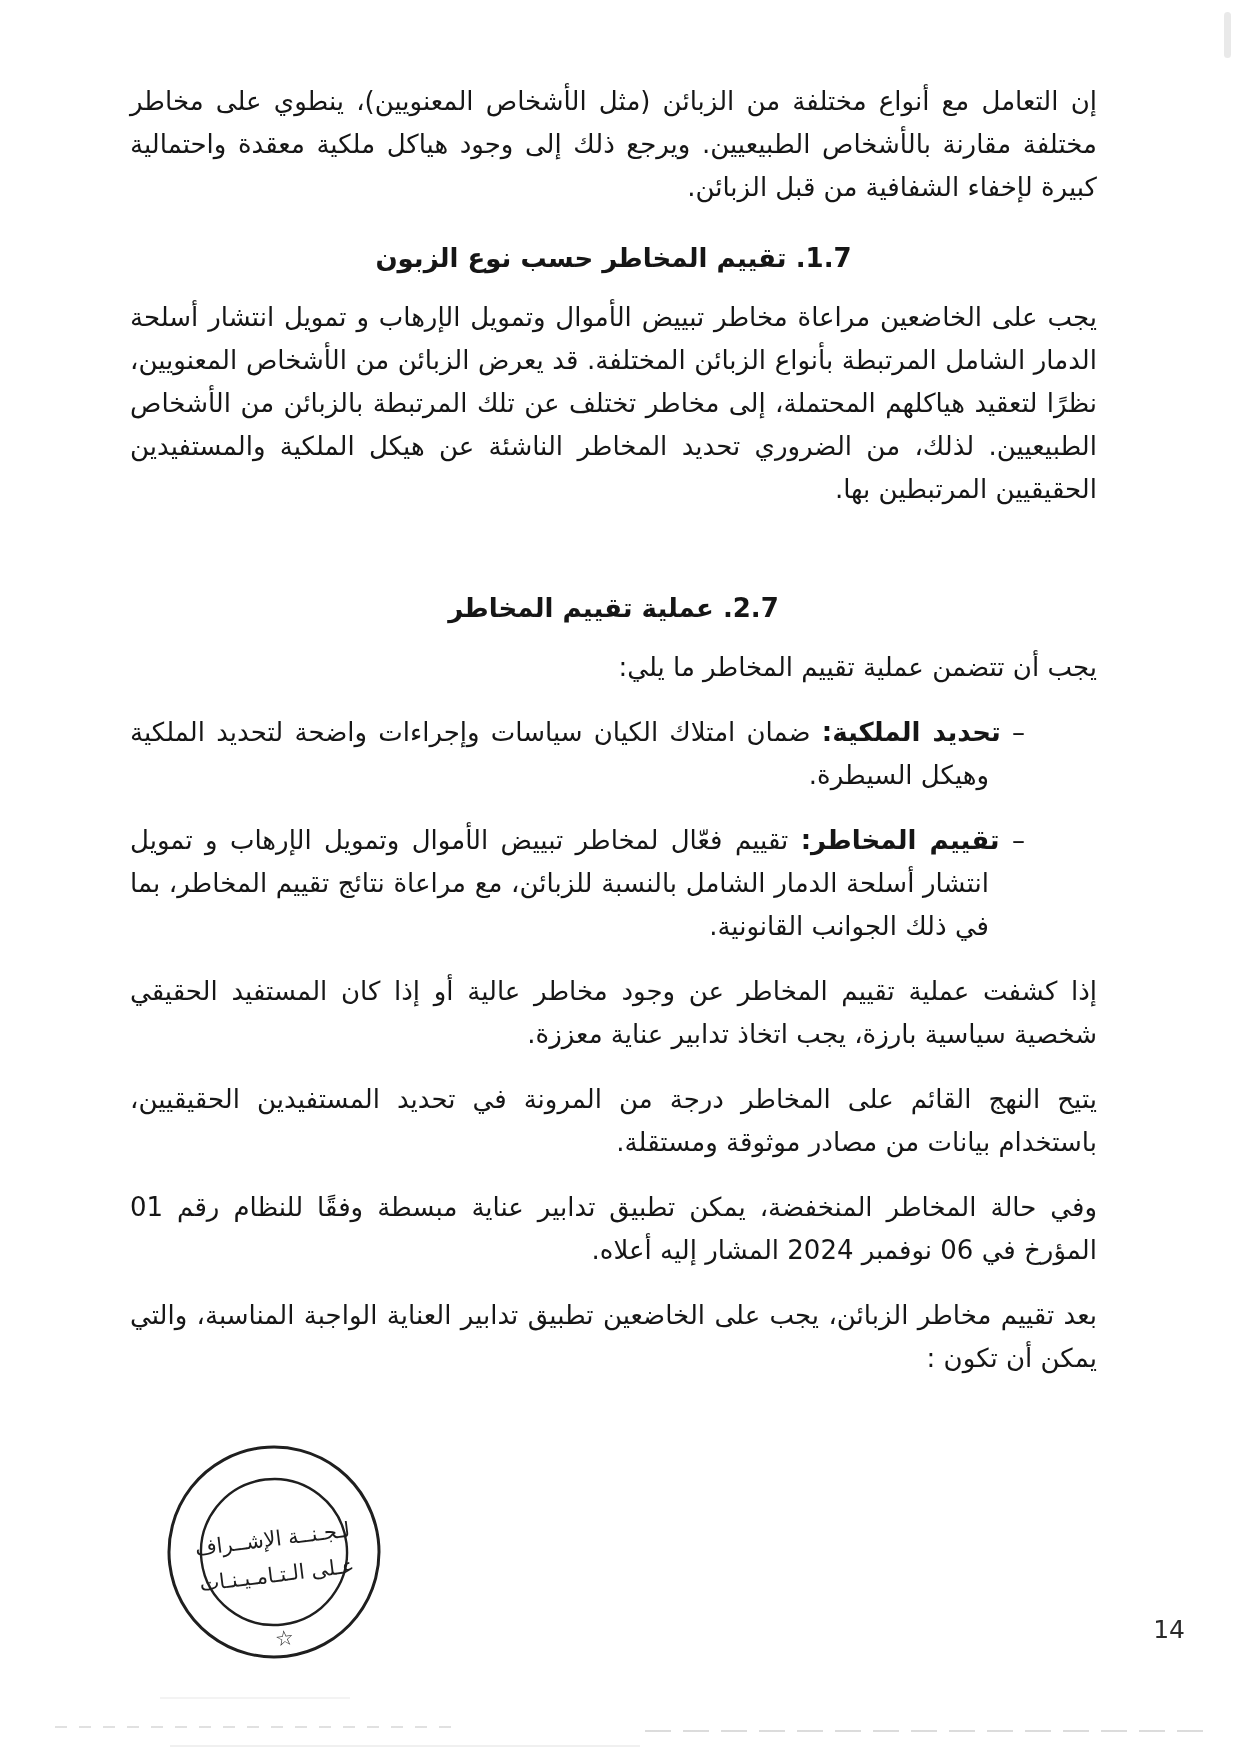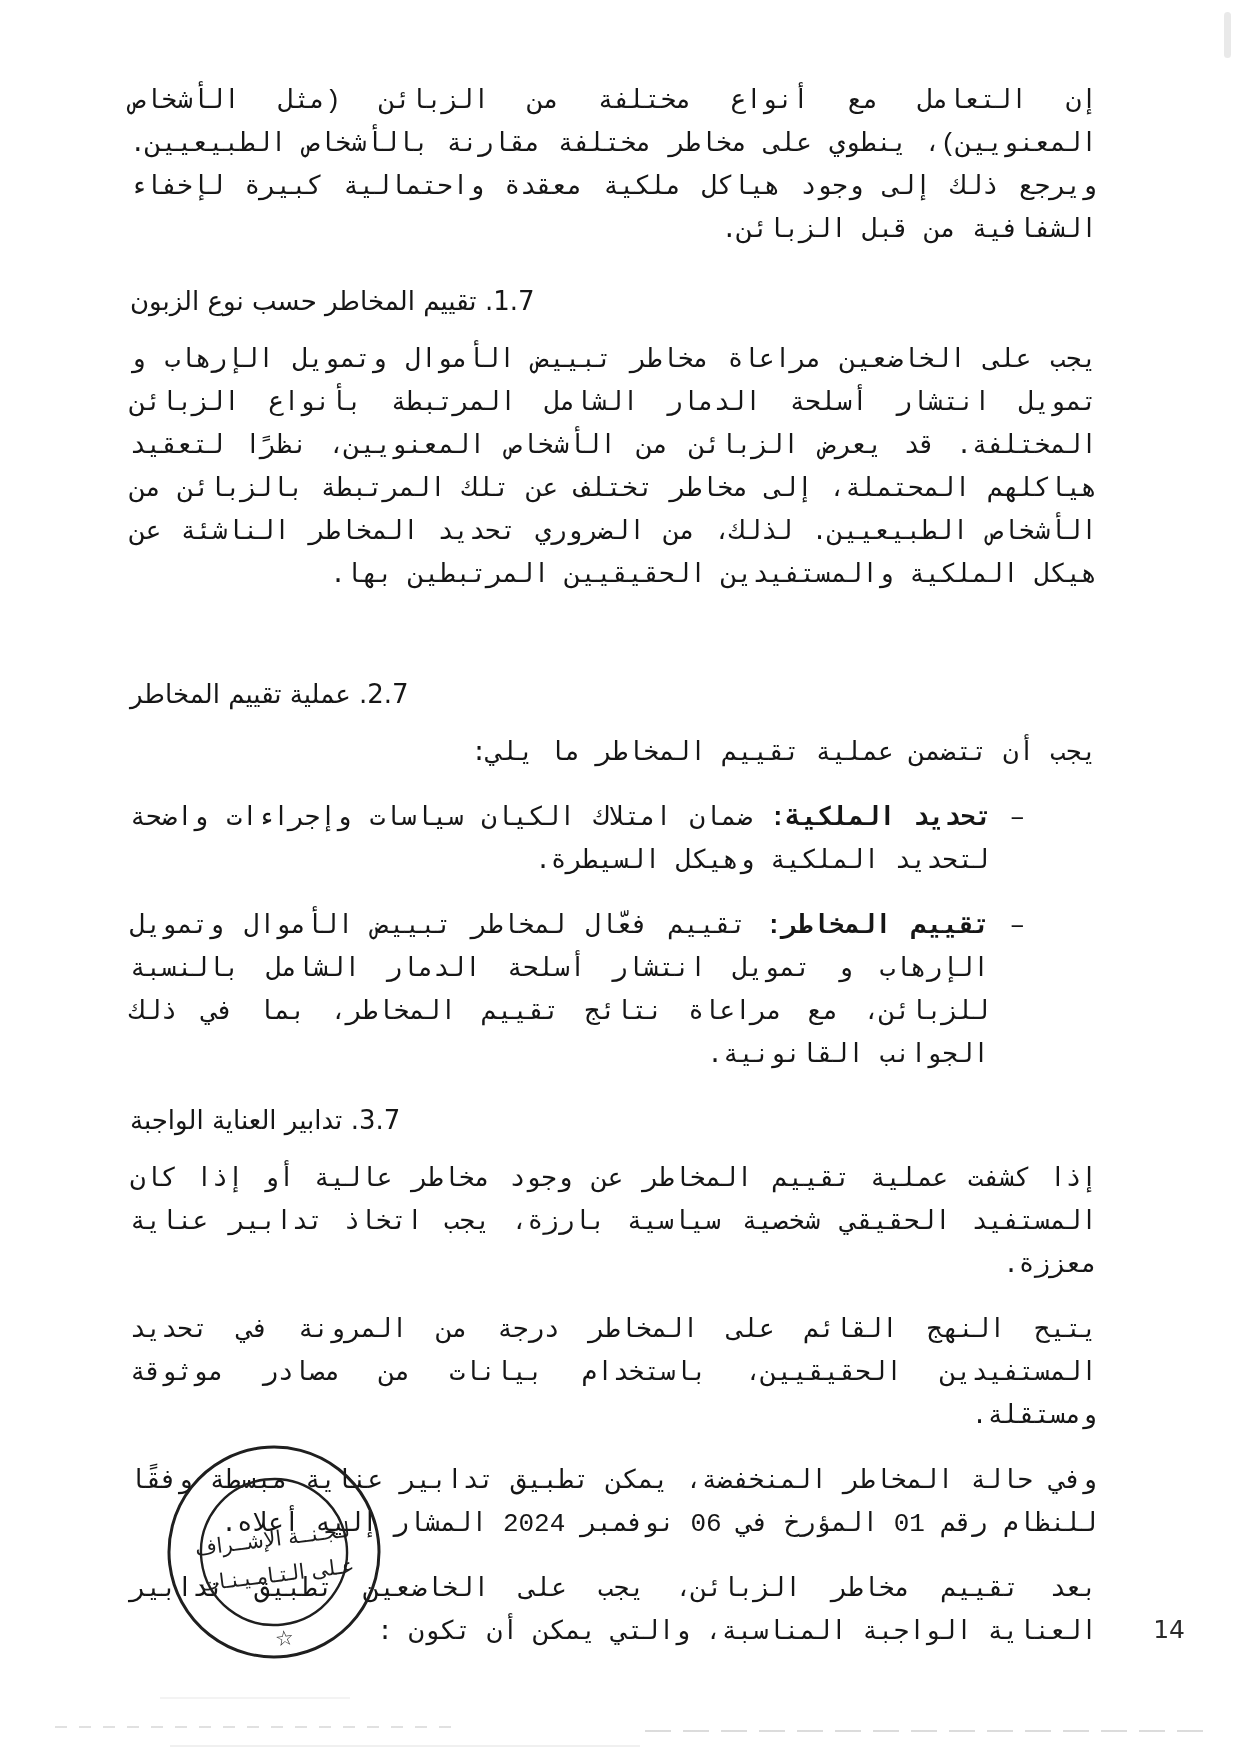--- a/index.html
+++ b/index.html
@@ -14,25 +14,25 @@
   .doc{
     position:absolute; top:0; right:0;
     width:967px;
     padding:80px 143px 0 130px;
     direction:rtl;
     text-align:justify;
     font-size:26px;
     line-height:43px;
     letter-spacing:0.2px;
   }
-  .doc p{margin:0 0 22px 0;font-family:Liberation Mono, monospace;}
+  .doc p{margin:0 0 22px 0;}
   .sec-heading{
     font-size:26px;
-    font-weight:normal;
-    text-align:left;
+    font-weight:bold;
+    text-align:center;
     margin:28px 0 16px 0;
     line-height:43px;
   }
   .sec-heading.h27{margin-top:76px;}
   .sec-heading.h37{margin-top:14px;}
   .lead-in{margin-bottom:8px;}
   .bullets{margin:0 72px 22px 0;}
   .bullet{
     padding-right:36px;
     text-indent:-36px;
@@ -85,24 +85,20 @@
     <span>2.7.</span>
     <span>عملية تقييم المخاطر</span>
   </div>
   <p class="lead-in">يجب أن تتضمن عملية تقييم المخاطر ما يلي:</p>
 
   <div class="bullets">
     <p class="bullet"><span>–</span> <span class="bold">تحديد الملكية:</span> <span>ضمان امتلاك الكيان سياسات وإجراءات واضحة لتحديد الملكية وهيكل السيطرة.</span></p>
     <p class="bullet"><span>–</span> <span class="bold">تقييم المخاطر:</span> <span>تقييم فعّال لمخاطر تبييض الأموال وتمويل الإرهاب و تمويل انتشار أسلحة الدمار الشامل بالنسبة للزبائن، مع مراعاة نتائج تقييم المخاطر، بما في ذلك الجوانب القانونية.</span></p>
   </div>
 
-  <div class="sec-heading h37">
-    <span>3.7.</span>
-    <span>تدابير العناية الواجبة</span>
-  </div>
   <p>إذا كشفت عملية تقييم المخاطر عن وجود مخاطر عالية أو إذا كان المستفيد الحقيقي شخصية سياسية بارزة، يجب اتخاذ تدابير عناية معززة.</p>
   <p>يتيح النهج القائم على المخاطر درجة من المرونة في تحديد المستفيدين الحقيقيين، باستخدام بيانات من مصادر موثوقة ومستقلة.</p>
   <p>وفي حالة المخاطر المنخفضة، يمكن تطبيق تدابير عناية مبسطة وفقًا للنظام رقم 01 المؤرخ في 06 نوفمبر 2024 المشار إليه أعلاه.</p>
   <p>بعد تقييم مخاطر الزبائن، يجب على الخاضعين تطبيق تدابير العناية الواجبة المناسبة، والتي يمكن أن تكون :</p>
 
 
 </div>
 
 <div class="stamp">
   <svg width="232" height="232" viewBox="0 0 232 232" xmlns="http://www.w3.org/2000/svg">

